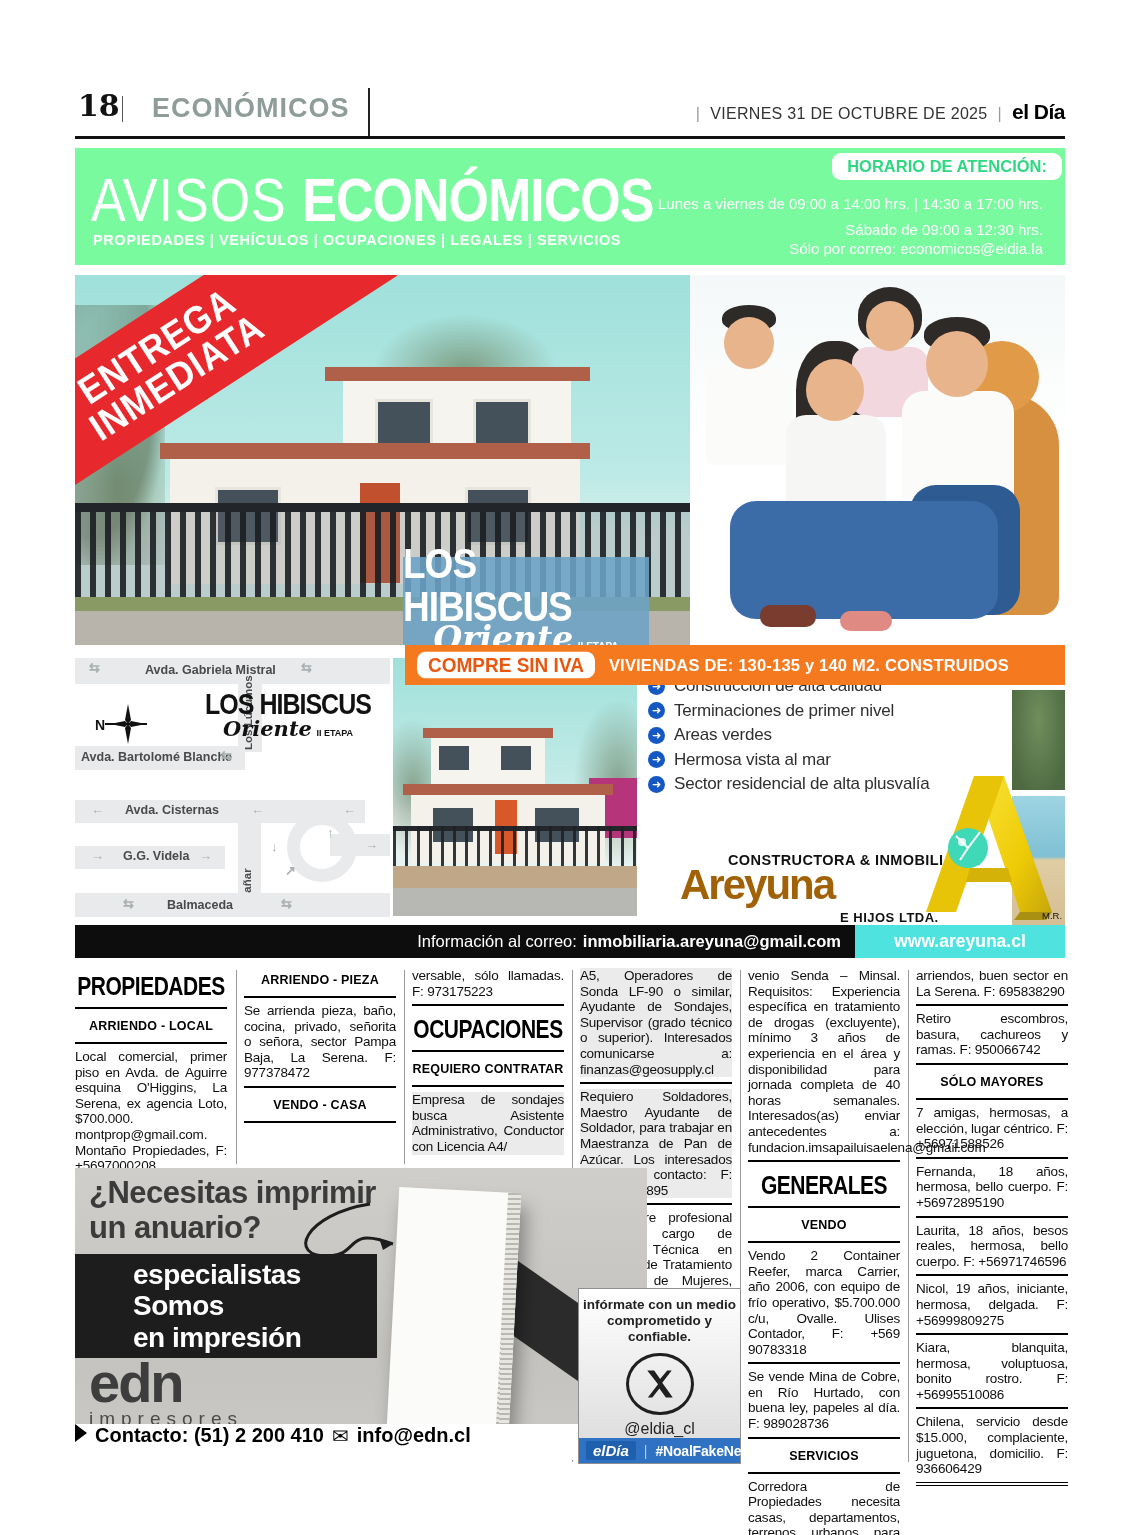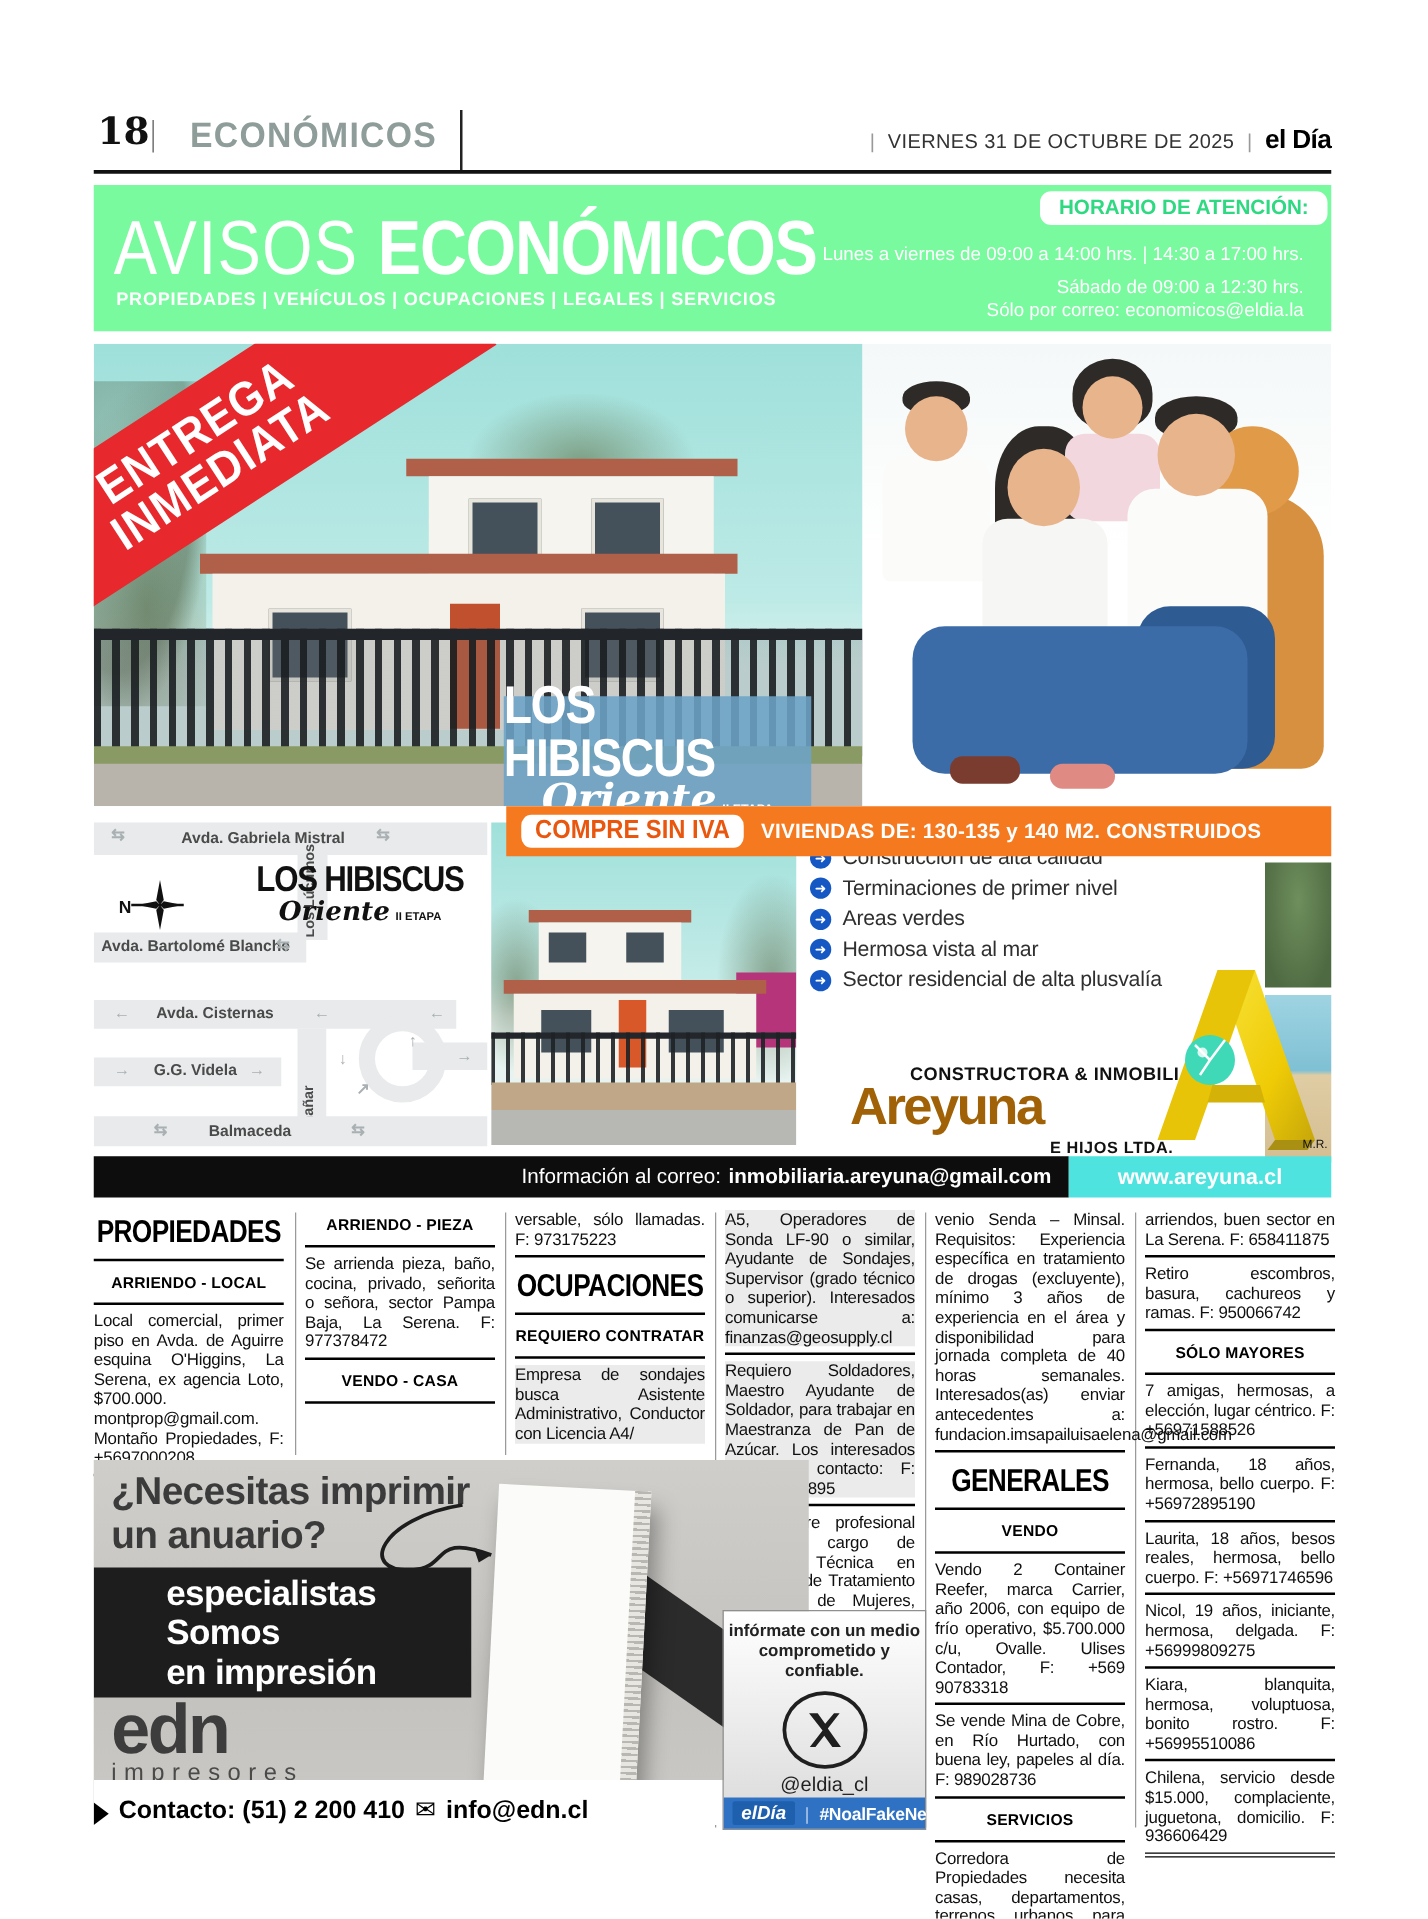--- a/index.html
+++ b/index.html
@@ -154,21 +154,21 @@
   .edn{left:75px;top:1168px;width:572px;height:292px;background:linear-gradient(#cfcecb,#c3c2be 60%,#cac9c5);overflow:hidden;z-index:5;}
   .edn-head{position:absolute;left:14px;top:8px;font-size:31px;font-weight:800;color:#3b3b3b;line-height:1.12;letter-spacing:-.5px;}
   .edn-band{position:absolute;left:0;top:86px;width:302px;height:104px;background:#1d1d1d;color:#fff;display:flex;flex-direction:column;justify-content:center;padding-left:58px;box-sizing:border-box;}
   .edn-band span{font-size:28px;font-weight:800;line-height:1.12;letter-spacing:-.5px;}
   .edn-diag{position:absolute;left:318px;top:128px;width:330px;height:64px;background:#2b2b2b;transform:rotate(35deg);}
   .edn-book{position:absolute;left:318px;top:22px;width:122px;height:238px;background:#fbfbfa;transform:rotate(3deg);box-shadow:6px 14px 18px rgba(0,0,0,.35);}
   .edn-book .pages{position:absolute;right:0;top:0;width:13px;height:100%;background:repeating-linear-gradient(180deg,#b9b7b2 0 2px,#e8e6e1 2px 5px);}
   .edn-logo{position:absolute;left:14px;top:190px;color:#3d3d3d;}
   .edn-logo .big{font-size:56px;font-weight:800;letter-spacing:-2px;line-height:.9;}
   .edn-logo .sub{font-size:19px;letter-spacing:6px;color:#4a4a4a;}
-  .edn-foot{position:absolute;left:0;bottom:0;width:100%;height:36px;background:#fff;display:flex;align-items:flex-end;gap:8px;font-size:20px;font-weight:800;color:#000;}
+  .edn-foot{position:absolute;left:0;bottom:0;width:100%;height:36px;background:#fff;display:flex;align-items:flex-start;gap:8px;font-size:20px;font-weight:800;color:#000;}
   .edn-tri{width:0;height:0;border-top:9px solid transparent;border-bottom:9px solid transparent;border-left:12px solid #000;margin-left:0;}
   .edn-env{font-size:20px;font-weight:400;}
 
   
   .xad{left:578px;top:1288px;width:163px;height:176px;border:1px solid #8f8f8f;background:linear-gradient(#ffffff,#d9d9d9);box-sizing:border-box;z-index:5;display:flex;flex-direction:column;align-items:center;}
   .xad-msg{margin-top:8px;font-size:13.5px;font-weight:700;color:#222;text-align:center;line-height:1.2;}
   .xad-circle{margin-top:7px;width:62px;height:62px;border:3px solid #1f1f1f;border-radius:50%;display:flex;align-items:center;justify-content:center;}
   .xad-handle{margin-top:5px;font-size:16px;color:#1f1f1f;}
   .xad-bar{margin-top:auto;width:100%;height:27px;background:#2f72c4;display:flex;align-items:center;gap:8px;padding-left:7px;box-sizing:border-box;}
   .xad-brand{background:#1e5fae;color:#fff;font-weight:800;font-style:italic;font-size:15px;padding:1px 7px;border-radius:2px;}
@@ -432,21 +432,21 @@
     <p class="ad">Vendo 2 Container Reefer, marca Carrier, año 2006, con equipo de frío operativo, $5.700.000 c/u, Ovalle. Ulises Contador, F: +569 90783318</p>
     <div class="rule"></div>
     <p class="ad">Se vende Mina de Cobre, en Río Hurtado, con buena ley, papeles al día. F: 989028736</p>
     <div class="rule"></div>
     <div class="subhead">SERVICIOS</div>
     <div class="rule"></div>
     <p class="ad">Corredora de Propiedades necesita casas, departamentos, terrenos urbanos para venta y</p>
   </div>
 
   <div class="col" style="left:916px;">
-    <p class="ad" style="margin-top:0;">arriendos, buen sector en La Serena. F: 658411875</p>
+    <p class="ad" style="margin-top:0;">arriendos, buen sector en La Serena. F: 695838290</p>
     <div class="rule"></div>
     <p class="ad">Retiro escombros, basura, cachureos y ramas. F: 950066742</p>
     <div class="rule"></div>
     <div class="subhead">SÓLO MAYORES</div>
     <div class="rule"></div>
     <p class="ad">7 amigas, hermosas, a elección, lugar céntrico. F: +56971588526</p>
     <div class="rule"></div>
     <p class="ad">Fernanda, 18 años, hermosa, bello cuerpo. F: +56972895190</p>
     <div class="rule"></div>
     <p class="ad">Laurita, 18 años, besos reales, hermosa, bello cuerpo. F: +56971746596</p>

